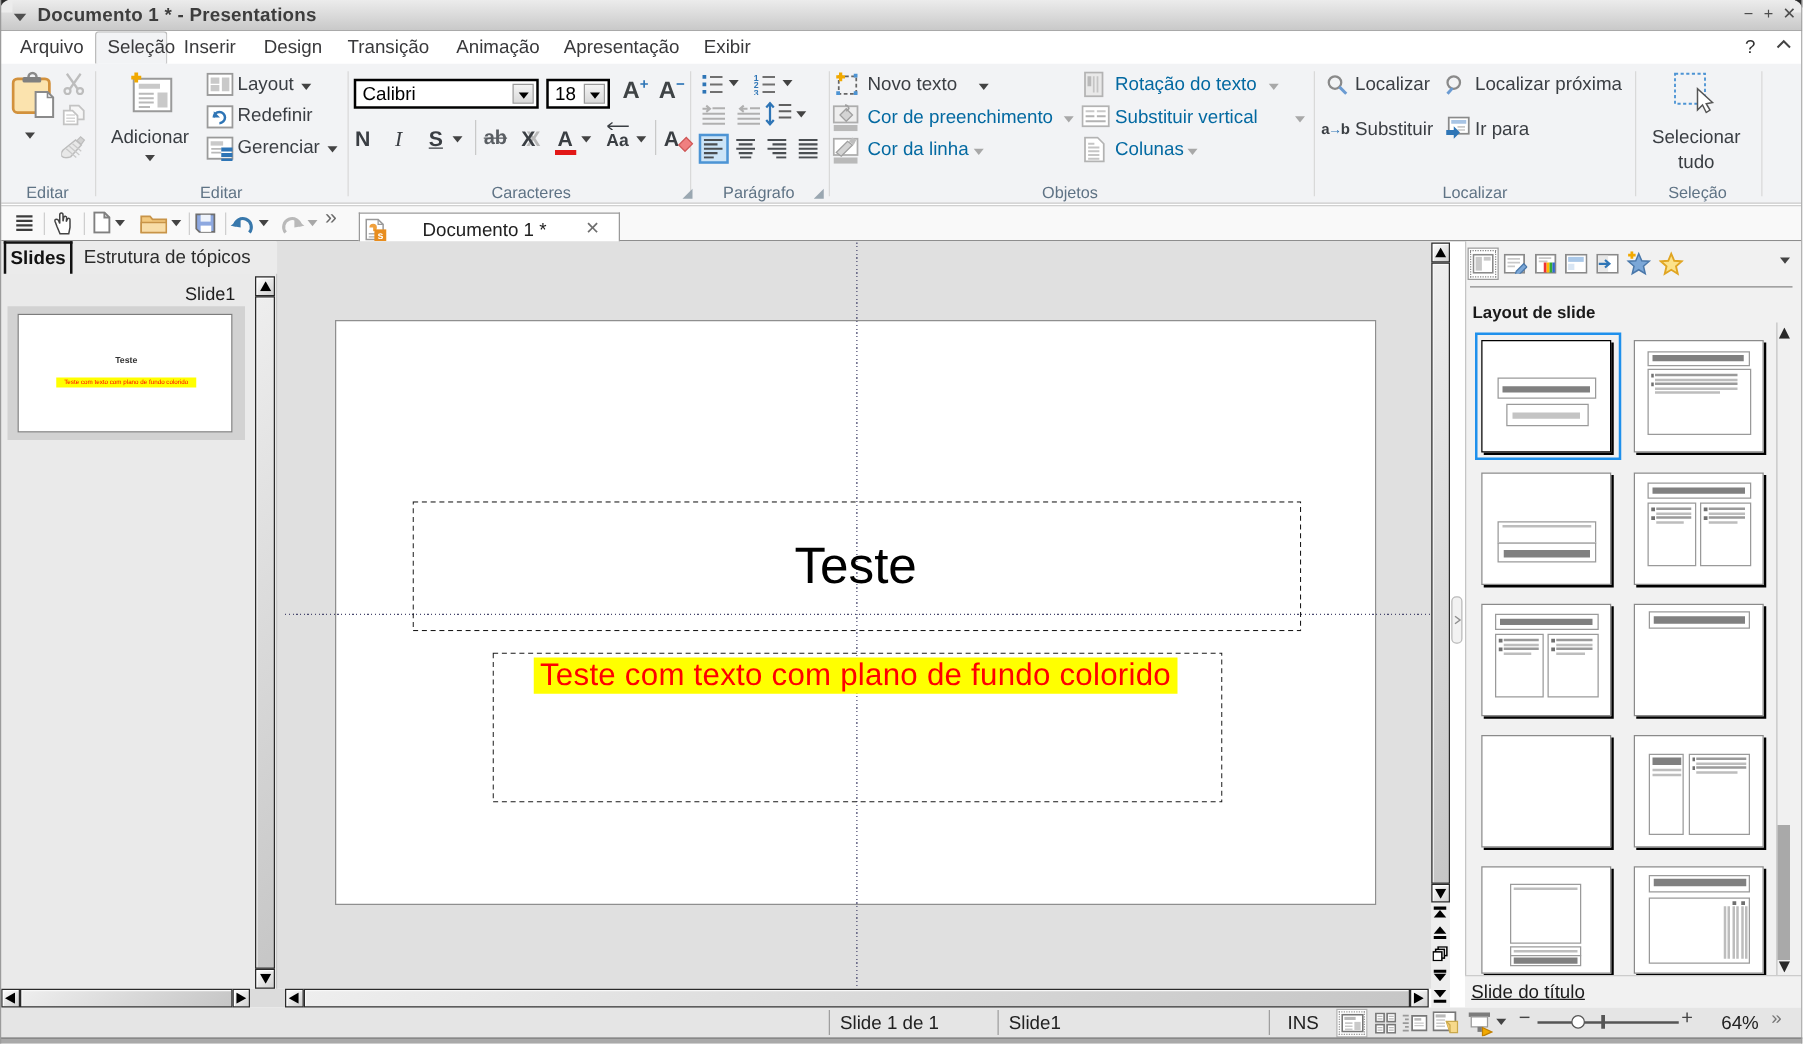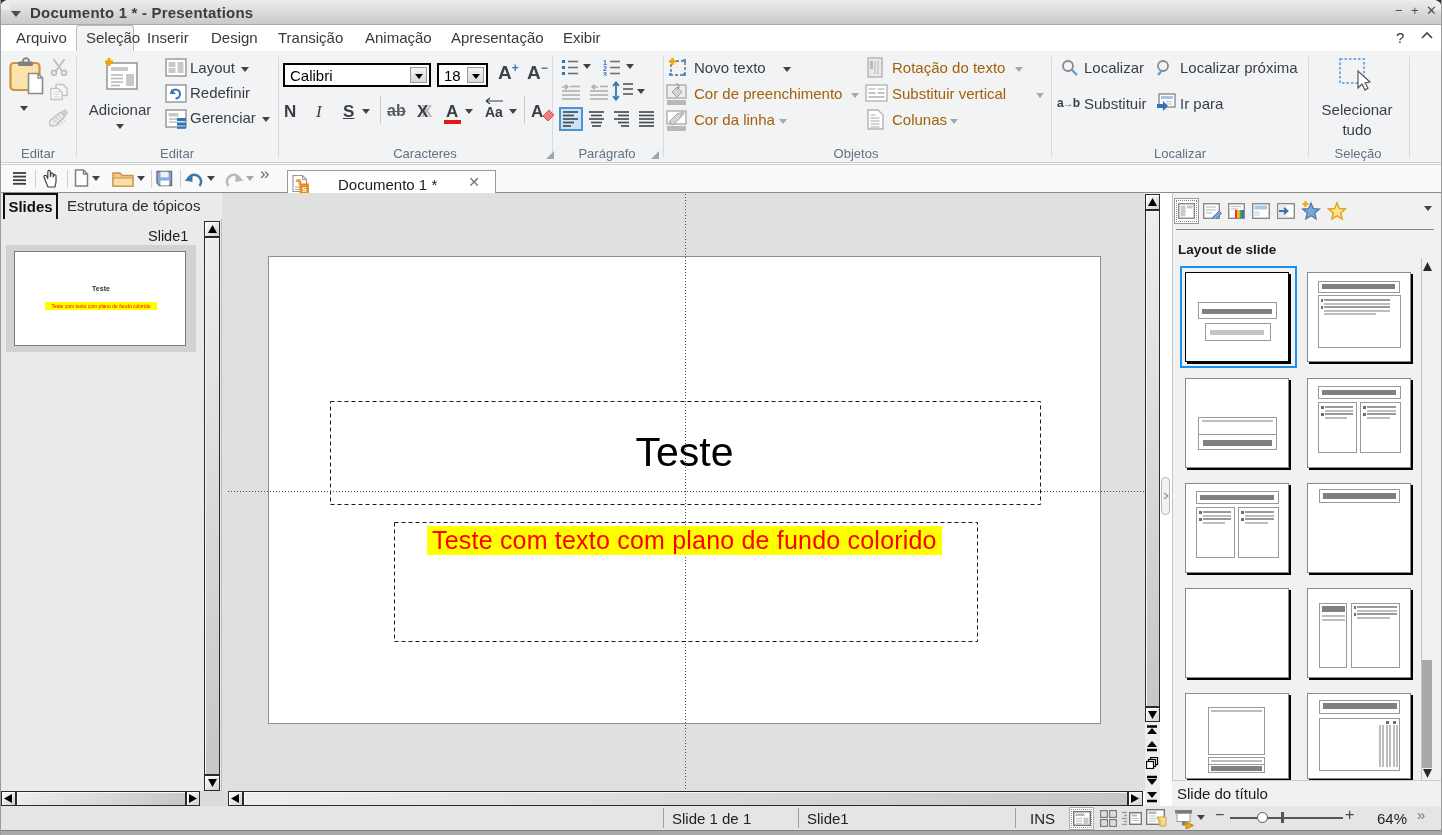--- a/index.html
+++ b/index.html
@@ -25,21 +25,21 @@
 .menuitem { top:4px; font-size:15px; color:#39393b; }
 #tab-inicio { left:75px; top:0; width:58px; height:26px; background:#f2f3f5;
   border:1px solid #bcbcbc; border-bottom:none; border-radius:3px 3px 0 0; }
 #helpq { left:1396px; top:29px; font-size:15px; color:#333; }
 #collapsearr { left:1420px; top:31px; }
 
 #ribbon { left:1px; top:51px; width:1440px; height:112px; background:#f2f3f5; border-bottom:1px solid #cccccc;}
 .vsep { position:absolute; top:6px; width:1px; height:100px; background:#d9d9d9; }
 .glabel { position:absolute; top:95px; width:100px; text-align:center; font-size:13px; color:#5f7385; }
 .btext { position:absolute; font-size:15px; color:#3a3e43; white-space:nowrap; }
-.btext.dis { color:#a16207; }
+.btext.dis { color:#0369a1; }
 .darr { position:absolute; width:0; height:0; border-left:4px solid transparent; border-right:4px solid transparent; border-top:5px solid #434343; }
 .darr.dis { border-top-color:#a8a8a8; }
 
 .combo { position:absolute; height:24px; background:#fff; border:2px solid #000; }
 .combobtn { position:absolute; right:2px; top:2px; bottom:2px; width:17px;
   background:linear-gradient(#f4f4f4,#d9d9d9); border:1px solid #9a9a9a; }
 .combobtn:after { content:""; position:absolute; left:4px; top:6px; width:0; height:0;
   border-left:4px solid transparent; border-right:4px solid transparent; border-top:5px solid #000; }
 .combotext { position:absolute; left:5px; top:2px; font-size:15px; color:#000; }
 
@@ -77,21 +77,21 @@
 .lthumb { position:absolute; width:104px; height:90px; background:#fff; border:1px solid #8a8a8a; box-shadow:2px 2px 0 #000; }
 .tbox { position:absolute; border:1px solid #9a9a9a; background:#fff; }
 .tbar { position:absolute; background:#808080; }
 .tbarl { position:absolute; background:#c4c4c4; }
 .tln { position:absolute; height:2px; background:#9a9a9a; }
 .tln2 { position:absolute; height:2px; background:#bdbdbd; }
 .tsq { position:absolute; width:2.5px; height:2.5px; background:#707070; }
 .tvl { position:absolute; width:2px; height:42px; background:#bdbdbd; }
 #lsel { left:1180px; top:266px; width:117px; height:102px; border:2px solid #1e90ec; }
 #slidedotitulo { left:1172px; top:780px; width:269px; height:26px; background:#f1f1f1; border-top:1px solid #cccccc; }
-#slidedotitulo span { position:absolute; left:5px; top:4px; font-size:15px; color:#1c1c1c; }
+#slidedotitulo span { position:absolute; left:5px; top:4px; font-size:15px; color:#1c1c1c;text-decoration:underline; }
 
 #statusbar { left:1px; top:806px; width:1440px; height:24px; background:#e5e5e5; font-size:15px; color:#222; }
 #bottomedge { left:0px; top:830px; width:1442px; height:5px; background:#a9a9a9; border-top:1px solid #7e7e7e; }
 .ssep { position:absolute; top:2px; width:1px; height:20px; background:#9f9f9f; }
 </style>
 </head>
 <body>
 <div class="abs" id="titlebar"></div>
 <div class="abs" id="corner-l"></div>
 <div class="abs" id="corner-r"></div>

